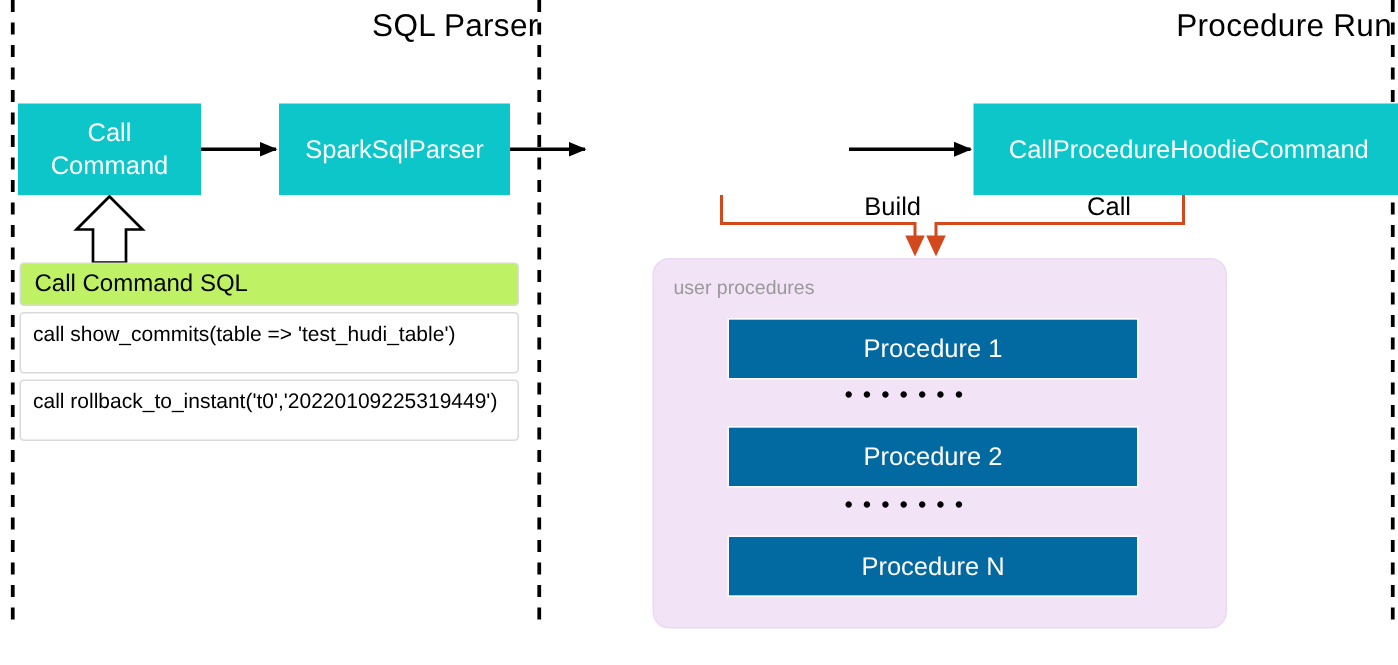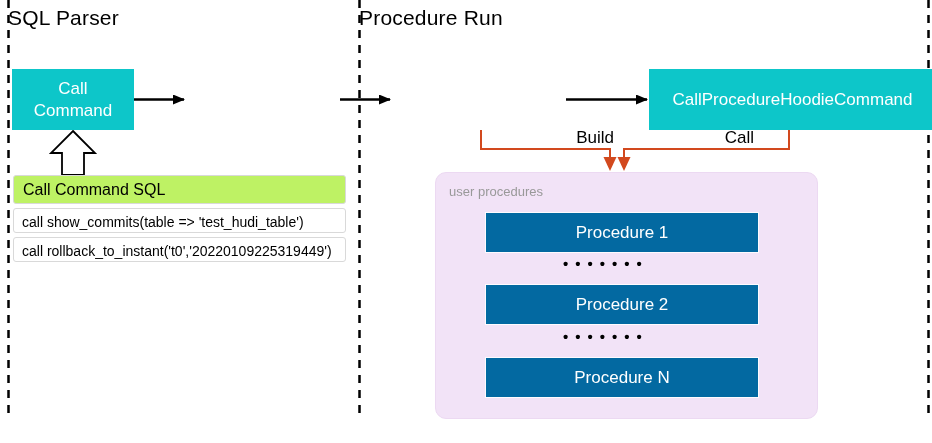--- a/index.html
+++ b/index.html
@@ -19,21 +19,21 @@
     left: 0; top: 0;
     width: 932px; height: 443px;
     z-index: 1;
   }
 
   .section-title {
     position: absolute;
     top: 6px;
     font-size: 21px;
     color: #000000;
-    text-align: left;
+    text-align: right;
     z-index: 2;
     letter-spacing: 0.2px;
   }
   .title-left  { left: 8px;   width: 351px; }
   .title-right { left: 359px; width: 569px; }
 
   .node {
     position: absolute;
     background: #0dc6c9;
     color: #ffffff;
@@ -71,21 +71,21 @@
     height: 29px;
     line-height: 27px;
     padding-left: 9px;
     font-size: 16px;
     color: #000000;
   }
   .sql-row {
     background: #ffffff;
     border: 1px solid #d9d9d9;
     border-radius: 3px;
-    height: 25px;
+    height: 41px;
     line-height: 26px;
     padding-left: 8px;
     font-size: 14px;
     color: #000000;
     margin-top: 4px;
     white-space: nowrap;
   }
 
   .proc-container {
     position: absolute;
@@ -157,20 +157,21 @@
 
     <path d="M789,130 L789,149 L624,149 L624,158" fill="none" stroke="#d2491e" stroke-width="2"></path>
     <polygon points="617.5,157 630.5,157 624,171" fill="#d2491e"></polygon>
   </svg>
 
   <div class="section-title title-left">SQL Parser</div>
   <div class="section-title title-right">Procedure Run</div>
 
   <div class="node node-call-command">Call
 Command</div>
+  <div class="node node-sparksql">SparkSqlParser</div>
   <div class="node node-callproc">CallProcedureHoodieCommand</div>
 
   <div class="edge-label label-build">Build</div>
   <div class="edge-label label-call">Call</div>
 
   <div class="sql-table">
     <div class="sql-header">Call Command SQL</div>
     <div class="sql-row">call show_commits(table =&gt; 'test_hudi_table')</div>
     <div class="sql-row">call rollback_to_instant('t0','20220109225319449')</div>
   </div>

